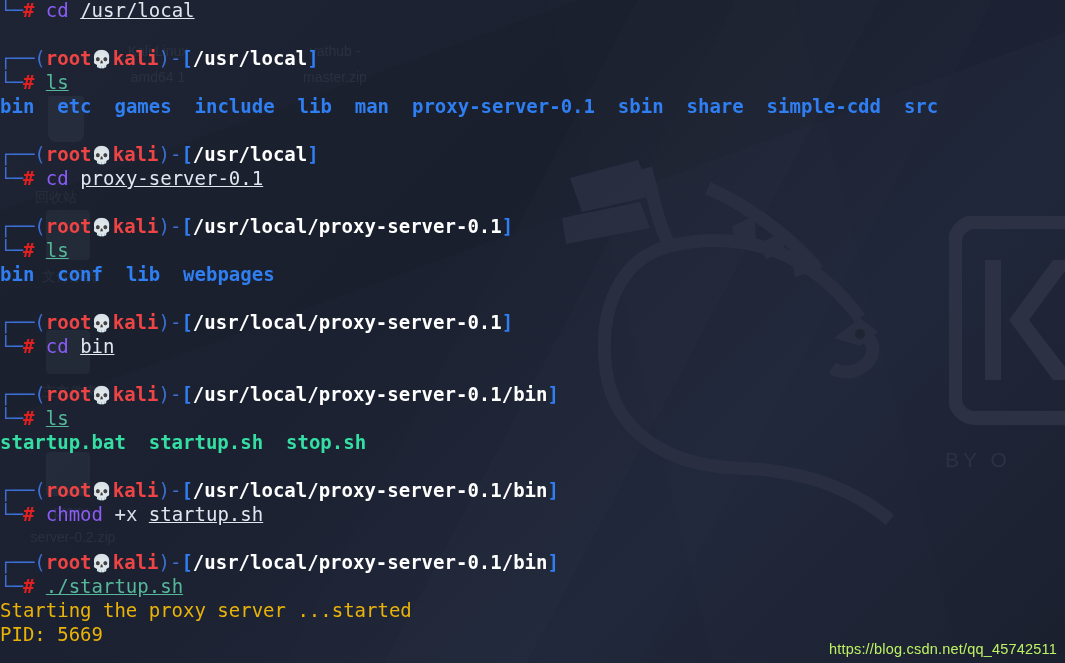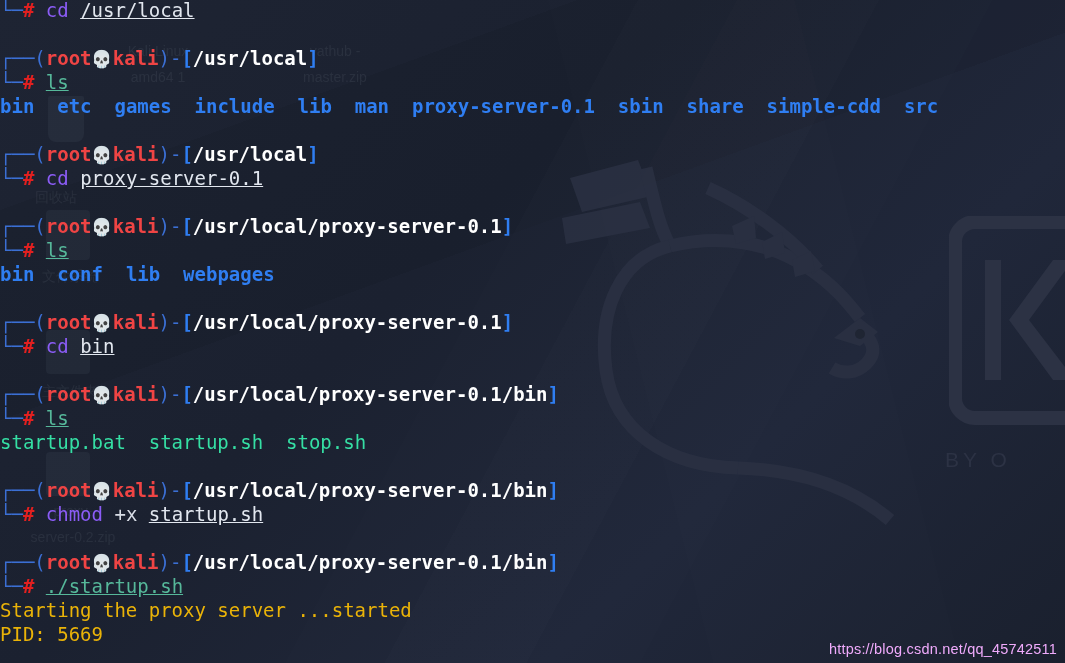--- a/index.html
+++ b/index.html
@@ -99,28 +99,28 @@
   .skull       { color: #e8e8ee; font-family: "DejaVu Sans", sans-serif; font-size:17px; }
   .dash        { color: #3b6fd4; }
   .brk         { color: #2f7ef2; font-weight: bold; }
   .path        { color: #ffffff; font-weight: bold; }
   .hash        { color: #e22020; font-weight: bold; }
   .cmd         { color: #8b5cf6; }
   .arg         { color: #d8dde6; }
   .arg-u       { color: #e2e7ef; text-decoration: underline; }
   .cmd-u       { color: #56b89a; text-decoration: underline; margin-top: 20px; }
   .dir         { color: #2f7ef2; font-weight: bold; }
-  .exe         { color: #35dfa4; font-weight: normal; }
+  .exe         { color: #35dfa4; font-weight: bold; }
   .out         { color: #eab308; text-align: center; }
 
   #watermark {
     position: absolute;
     right: 8px; bottom: 6px;
     z-index: 20;
-    color: #f0abfc;
+    color: #bef264;
     font-family: "Liberation Sans", sans-serif;
     font-size: 14.5px;
     letter-spacing: .2px;
   }
 </style>
 </head>
 <body>
 
 <div id="desktop-bg"></div>
 <div id="bg-facets"></div>

